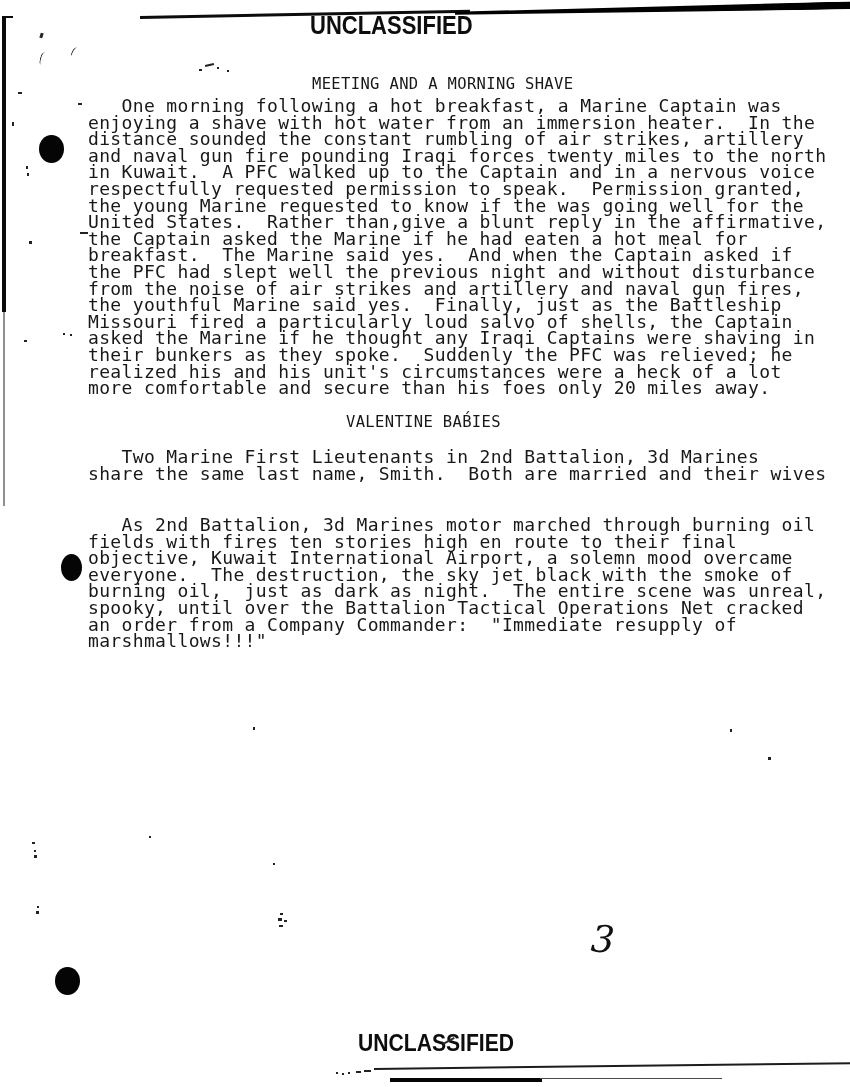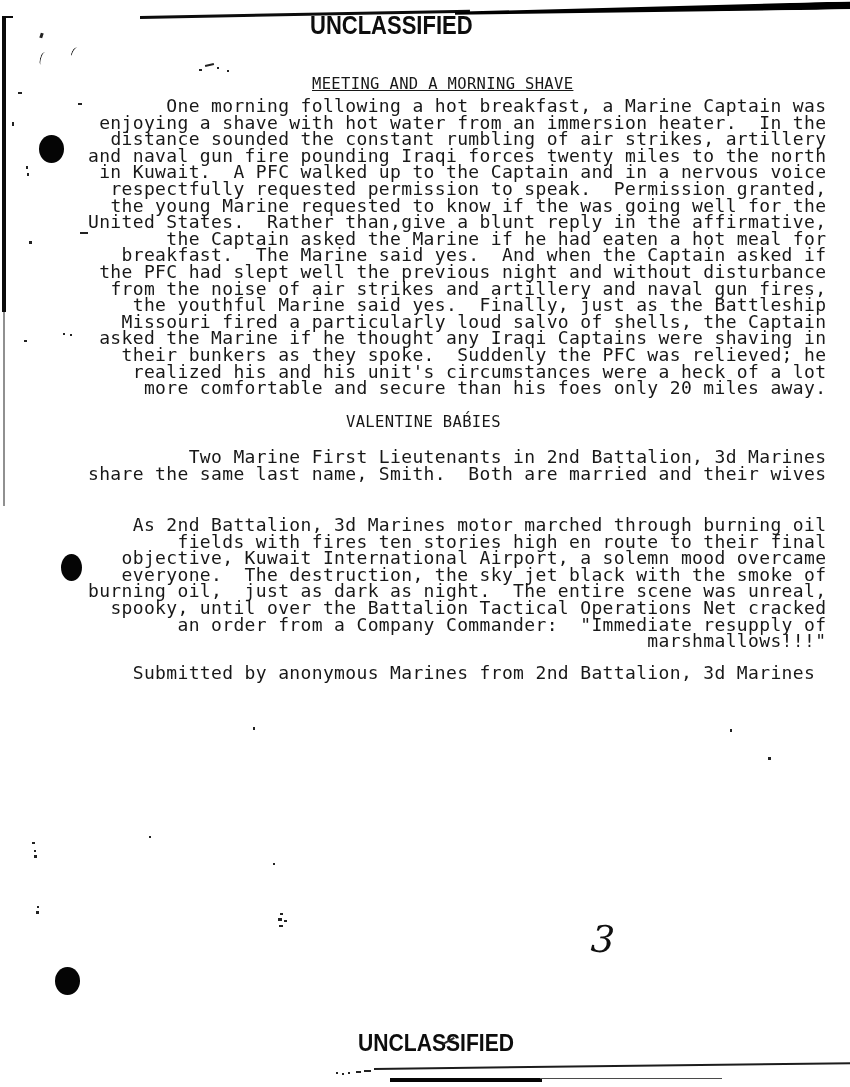--- a/index.html
+++ b/index.html
@@ -7,21 +7,20 @@
     width: 850px; height: 1087px;
     background: #ffffff;
     overflow: hidden;
   }
   .page {
     position: absolute; top: 0; left: 0;
     width: 850px; height: 1087px;
     background: #ffffff;
     font-family: "DejaVu Sans Mono", monospace;
     color: #181818;
-    text-align: right;
   }
   
   .tw {
     position: absolute;
     font-family: "DejaVu Sans Mono", monospace;
     font-size: 18px;
     line-height: 16.6px;
     letter-spacing: 0.35px;
     color: #181818;
     white-space: pre;
@@ -88,31 +87,30 @@
   <div class="artifact left-rule-dark"></div>
   <div class="artifact left-rule-tick"></div>
   <div class="artifact left-rule-gray"></div>
 
   <div class="hole-punch punch-1"></div>
   <div class="hole-punch punch-2"></div>
   <div class="hole-punch punch-3"></div>
 
   <div class="classification classification-top">UNCLASSIFIED</div>
 
-  <div class="tw-heading" style="left:312px; top:75px;text-decoration:underline;">MEETING AND A MORNING SHAVE</div>
+  <div class="tw-heading" style="left:312px; top:75px;">MEETING AND A MORNING SHAVE</div>
 
   <div class="tw" style="left:88px; top:98px;"><div>   One morning following a hot breakfast, a Marine Captain was</div><div>enjoying a shave with hot water from an immersion heater.  In the</div><div>distance sounded the constant rumbling of air strikes, artillery</div><div>and naval gun fire pounding Iraqi forces twenty miles to the north</div><div>in Kuwait.  A PFC walked up to the Captain and in a nervous voice</div><div>respectfully requested permission to speak.  Permission granted,</div><div>the young Marine requested to know if the was going well for the</div><div>United States.  Rather than,give a blunt reply in the affirmative,</div><div>the Captain asked the Marine if he had eaten a hot meal for</div><div>breakfast.  The Marine said yes.  And when the Captain asked if</div><div>the PFC had slept well the previous night and without disturbance</div><div>from the noise of air strikes and artillery and naval gun fires,</div><div>the youthful Marine said yes.  Finally, just as the Battleship</div><div>Missouri fired a particularly loud salvo of shells, the Captain</div><div>asked the Marine if he thought any Iraqi Captains were shaving in</div><div>their bunkers as they spoke.  Suddenly the PFC was relieved; he</div><div>realized his and his unit's circumstances were a heck of a lot</div><div>more comfortable and secure than his foes only 20 miles away.</div></div>
 
   <div class="tw-heading" style="left:346px; top:413px;">VALENTINE BAB́IES</div>
 
   <div class="tw" style="left:88px; top:449px;"><div>   Two Marine First Lieutenants in 2nd Battalion, 3d Marines</div><div>share the same last name, Smith.  Both are married and their wives</div></div>
 
   <div class="tw" style="left:88px; top:517px;"><div>   As 2nd Battalion, 3d Marines motor marched through burning oil</div><div>fields with fires ten stories high en route to their final</div><div>objective, Kuwait International Airport, a solemn mood overcame</div><div>everyone.  The destruction, the sky jet black with the smoke of</div><div>burning oil,  just as dark as night.  The entire scene was unreal,</div><div>spooky, until over the Battalion Tactical Operations Net cracked</div><div>an order from a Company Commander:  "Immediate resupply of</div><div>marshmallows!!!"</div></div>
 
-  <div class="tw" style="left:88px; top:665px;">    Submitted by anonymous Marines from 2nd Battalion, 3d Marines</div>
 
   <div class="page-number">3</div>
 
   <div class="classification classification-bottom">UNCLASSIFIED</div>
   <div class="artifact strike-a"></div>
 
   <div class="artifact bottom-rule-long"></div>
   <div class="artifact bottom-rule-thick"></div>
   <div class="artifact bottom-rule-thin"></div>
 

